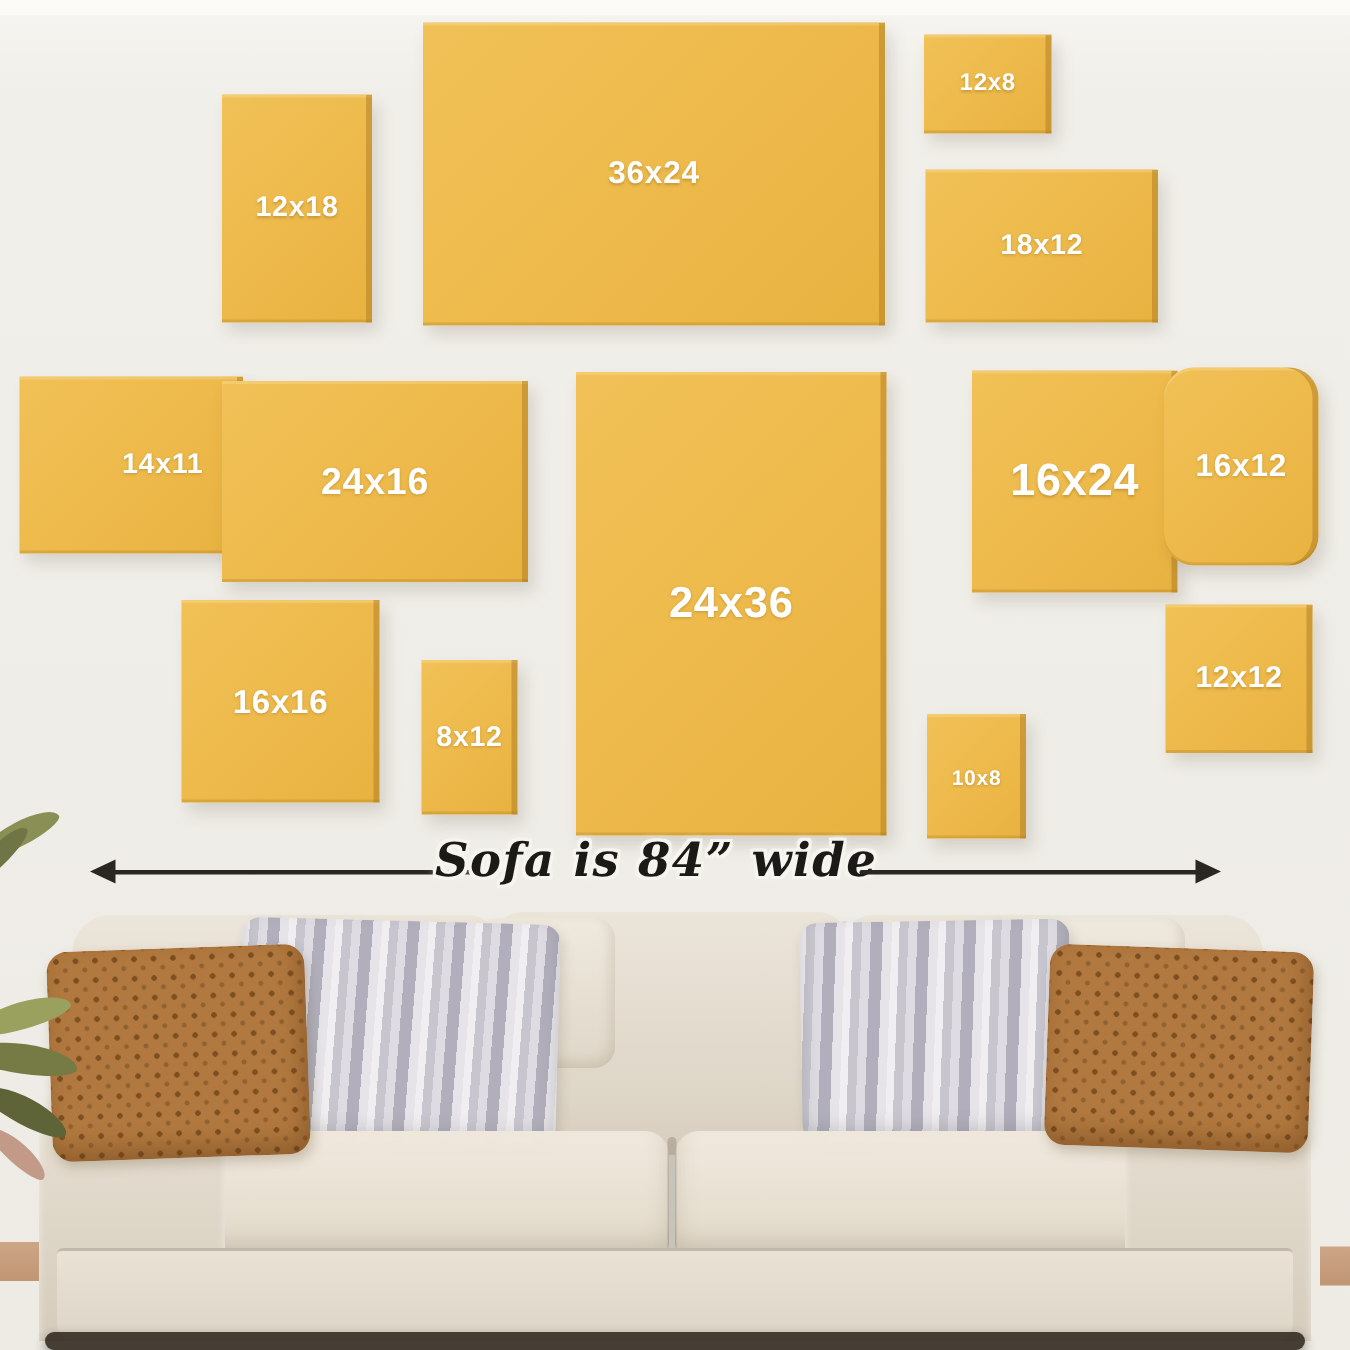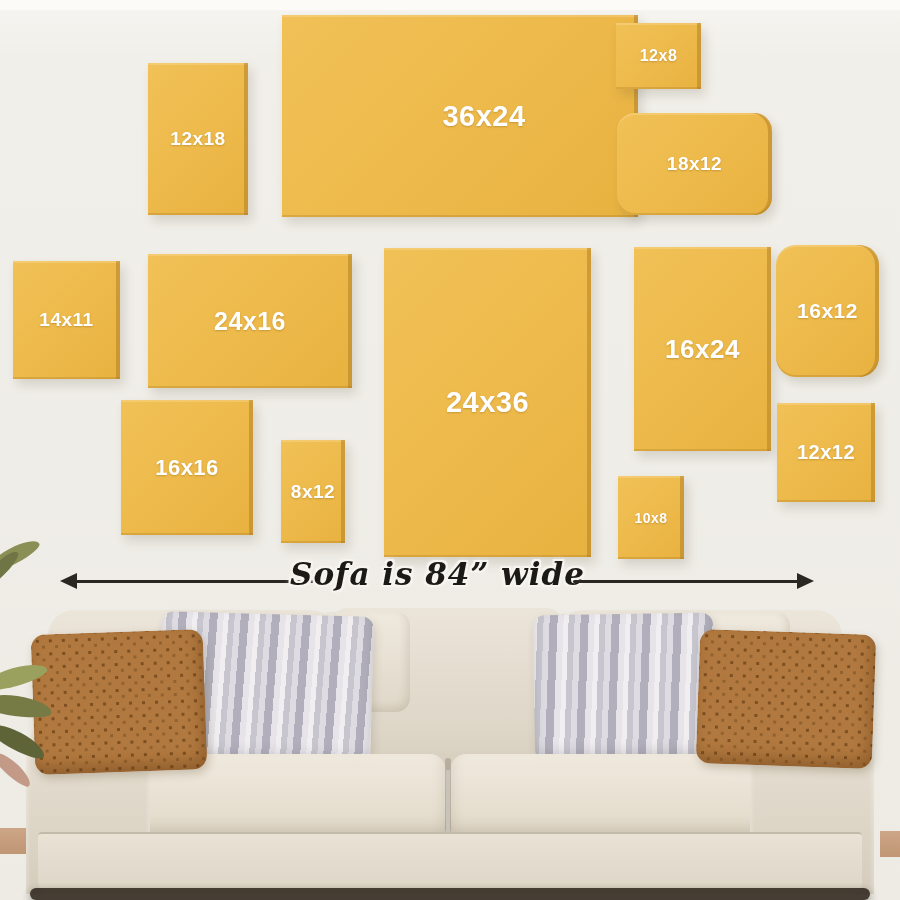--- a/index.html
+++ b/index.html
@@ -17,27 +17,27 @@
     box-shadow:inset -4px 0 0 rgba(166,117,31,.45),
                inset 0 -2px 0 rgba(166,117,31,.28),
                inset 0 2px 0 rgba(255,235,190,.25),
                4px 6px 10px rgba(95,85,60,.18);
   }
   .frame .lbl{
     color:#ffffff;font-weight:bold;letter-spacing:.5px;
     text-shadow:0 1px 2px rgba(130,90,20,.35);
   }
   .f0{left:148px;top:63px;width:100px;height:152px;font-size:19px;align-items:center;}   
-  .f1{left:282px;top:15px;width:308px;height:202px;font-size:29px;padding-left:48px;}   
+  .f1{left:282px;top:15px;width:308px;height:202px;font-size:21px;}   
   .f2{left:616px;top:23px;width:85px;height:66px;font-size:16px;}     
-  .f3{left:617px;top:113px;width:155px;height:102px;font-size:19px;border-radius:18px;}  
-  .f4{left:13px;top:261px;width:107px;height:118px;font-size:19px;}   
+  .f3{left:617px;top:113px;width:155px;height:102px;font-size:19px;}  
+  .f4{left:13px;top:251px;width:107px;height:118px;font-size:19px;padding-left:42px;}   
   .f5{left:148px;top:254px;width:204px;height:134px;font-size:25px;}  
   .f6{left:384px;top:248px;width:207px;height:309px;font-size:29px;}  
-  .f7{left:634px;top:247px;width:137px;height:204px;font-size:26px;}  
+  .f7{left:648px;top:247px;width:137px;height:148px;font-size:30px;}  
   .f8{left:776px;top:245px;width:103px;height:132px;font-size:21px;border-radius:20px;}  
   .f9{left:121px;top:400px;width:132px;height:135px;font-size:22px;}  
   .f10{left:281px;top:400px;width:64px;height:103px;font-size:19px;margin-top:40px;}  
   .f11{left:777px;top:403px;width:98px;height:99px;font-size:20px;}   
   .f12{left:618px;top:476px;width:66px;height:83px;font-size:14px;}   
 
   
   .m-line{position:absolute;top:580px;height:3px;background:#2a2723;border-radius:2px;}
   .m-line.left{left:72px;width:261px;}
   .m-line.right{left:573px;width:230px;}

